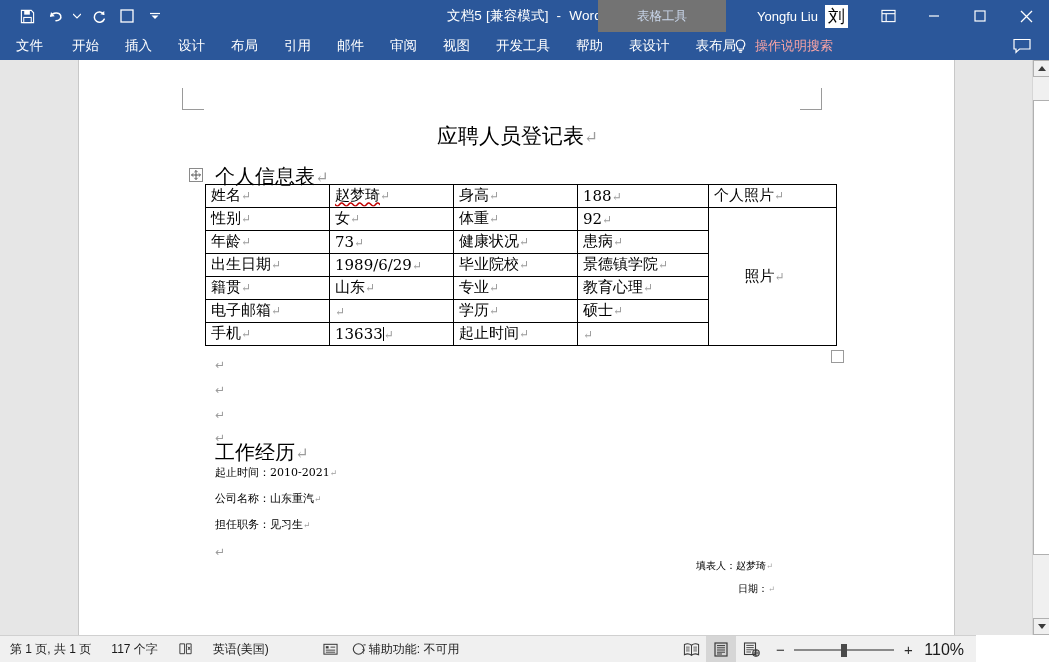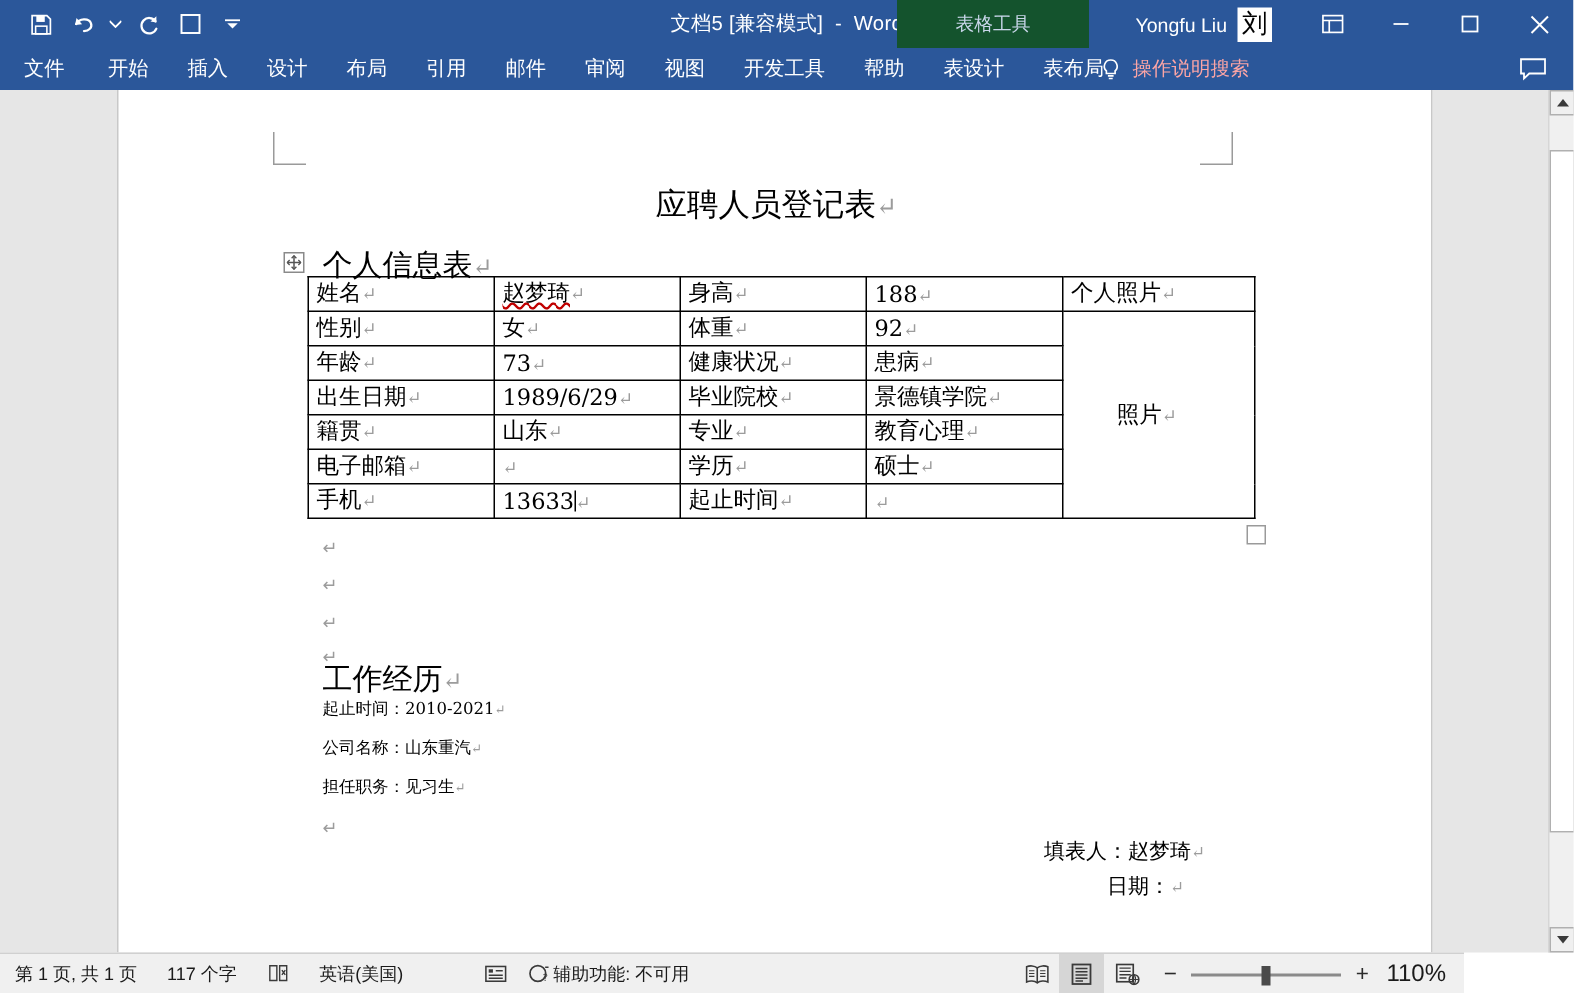--- a/index.html
+++ b/index.html
@@ -30,21 +30,21 @@
   .doc-title {
     position: absolute; left: 0; right: 0; top: 0; height: 32px;
     display: flex; align-items: center; justify-content: center;
     color: #ffffff; font-size: 13.5px; letter-spacing: .2px;
     pointer-events: none;
   }
   .doc-title span { white-space: pre; }
 
   .ctx-tools {
     position: absolute; left: 598px; top: 0; width: 128px; height: 60px;
-    background: #14532d;
+    background: #737373;
   }
   .ctx-tools-label {
     position: absolute; left: 0; top: 0; width: 128px; height: 32px;
     display: flex; align-items: center; justify-content: center;
     color: #c9d6ea; font-size: 12.5px;
   }
 
   .title-right {
     position: absolute; right: 0; top: 0; height: 32px;
     display: flex; align-items: center;
@@ -157,21 +157,21 @@
   .para {
     position: absolute; left: 136px;
     font-family: "DejaVu Serif", "Liberation Serif", serif;
     font-size: 11px; color: #000; white-space: pre;
   }
   .empty-para { position: absolute; left: 136px; color: #9c9c9c; font-size: 12px; }
 
   .sign {
     position: absolute;
     font-family: "DejaVu Serif", "Liberation Serif", serif;
-    font-size: 14px; color: #000; white-space: pre;
+    font-size: 10px; color: #000; white-space: pre;
   }
   #sign-1 { left: 617px; top: 499px; }
   #sign-2 { left: 659px; top: 522px; }
 
   
   .vscroll {
     position: absolute; right: 0; top: 60px; width: 17px; height: 575px;
     background: #f0f0f0; border-left: 1px solid #d6d6d6;
   }
   .sb-btn {

